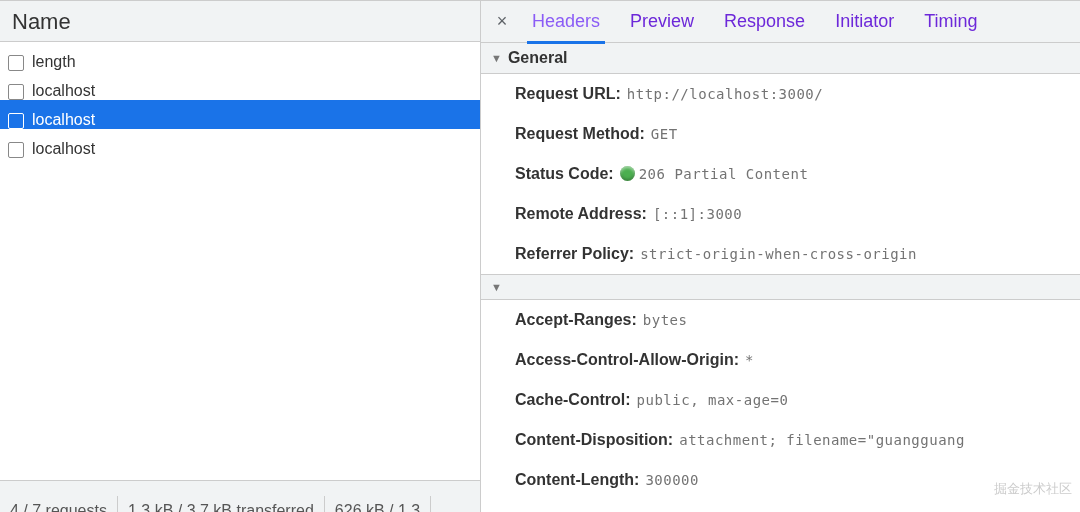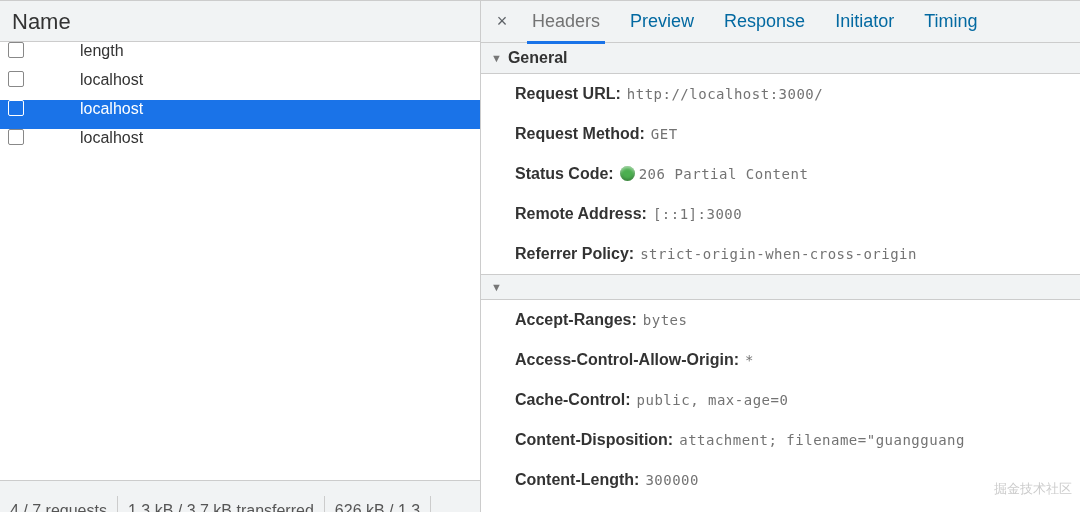--- a/index.html
+++ b/index.html
@@ -5,35 +5,35 @@
 * { margin: 0; padding: 0; box-sizing: border-box; }
 body { font-family: "Helvetica Neue", Arial, sans-serif; font-size: 13px; color: #333; background: #fff; width: 1080px; height: 512px; overflow: hidden; position: relative; }
 
 .top-fade { position: absolute; top: 0; left: 0; right: 0; height: 6px; background: #f5e8f0; z-index: 0; }
 
 .container { display: flex; width: 100%; height: 512px; position: relative; z-index: 1; }
 
 .left-panel { width: 481px; border-right: 1px solid #ccc; display: flex; flex-direction: column; }
 .name-header { height: 42px; line-height: 42px; padding: 0 12px; font-size: 22px; color: #333; background: #f1f3f4; border-top: 1px solid #ccc; border-bottom: 1px solid #ccc; }
 .request-list { flex: 1; overflow: hidden; }
-.request-item { display: flex; align-items: flex-start; height: 29px; padding: 0 8px; font-size: 16px; cursor: pointer; gap: 48px; }
+.request-item { display: flex; align-items: flex-end; height: 29px; padding: 0 8px; font-size: 16px; cursor: pointer; }
 .request-item.selected { background: #1a73e8; color: #fff; }
 .request-checkbox { width: 16px; height: 16px; border: 1.5px solid #888; border-radius: 2px; margin-right: 8px; flex-shrink: 0; background: #fff; }
 .request-item.selected .request-checkbox { border-color: #fff; background: transparent; }
 .request-name { white-space: nowrap; }
 
 .footer { position: absolute; bottom: 0; left: 0; width: 481px; height: 32px; background: #f1f3f4; border-top: 1px solid #ccc; display: flex; align-items: center; font-size: 16px; color: #555; }
 .footer-cell { padding: 0 10px; border-right: 1px solid #ccc; height: 100%; display: flex; align-items: center; white-space: nowrap; margin-top: 29px; }
 .footer-cell:last-child { overflow: hidden; }
 
 .right-panel { flex: 1; display: flex; flex-direction: column; border-top: 1px solid #ccc; }
 .tab-row { display: flex; align-items: center; height: 42px; background: #f1f3f4; border-bottom: 1px solid #ccc; padding-left: 6px; }
 .close-x { width: 30px; text-align: center; font-size: 18px; color: #5f6368; cursor: pointer; font-weight: 300; }
-.tab { padding: 0 15px; height: 42px; display: flex; align-items: center; font-size: 18px; color: #0369a1; cursor: pointer; position: relative; }
-.tab.active { color: #737373; }
+.tab { padding: 0 15px; height: 42px; display: flex; align-items: center; font-size: 18px; color: #6d28d9; cursor: pointer; position: relative; }
+.tab.active { color: #8b5cf6; }
 .tab.active::after { content: ""; position: absolute; left: 10px; right: 10px; bottom: -1px; height: 3px; background: #1a73e8; }
 
 .details { flex: 1; overflow-y: auto; }
 .section-header { background: #f1f3f4; border-bottom: 1px solid #ccc; padding: 6px 10px; font-size: 16px; font-weight: 700; color: #333; display: flex; align-items: center; }
 .section-header:not(:first-child) { border-top: 1px solid #ccc; }
 .disclosure { color: #777; font-size: 11px; margin-right: 6px; }
 .kv { padding: 8px 10px 8px 34px; font-size: 16px; line-height: 1.5; }
 .kv-key { font-weight: 700; color: #333; margin-right: 6px; text-align: right; }
 .kv-val { font-family: Menlo, Consolas, monospace; font-size: 14px; color: #737373; letter-spacing: 0.5px; }
 .status-dot { display: inline-block; width: 15px; height: 15px; border-radius: 50%; background: #4caf50; vertical-align: -2px; margin-right: 4px; box-shadow: inset 0 -2px 3px rgba(0,0,0,0.25), inset 0 2px 3px rgba(255,255,255,0.5); }

